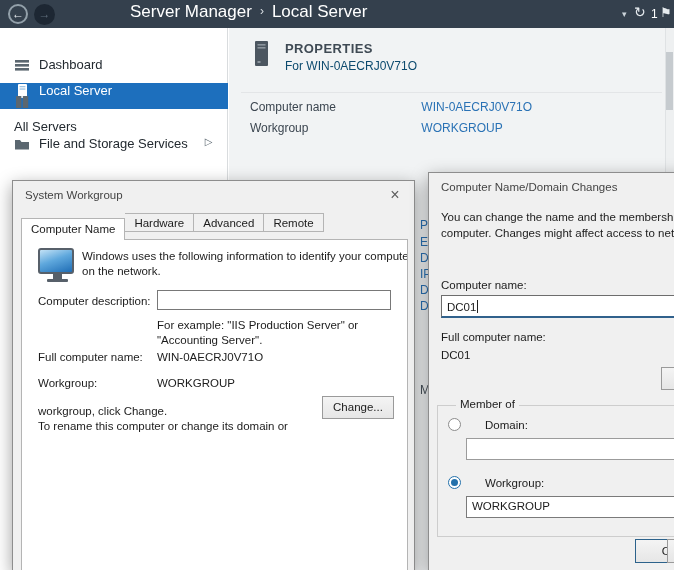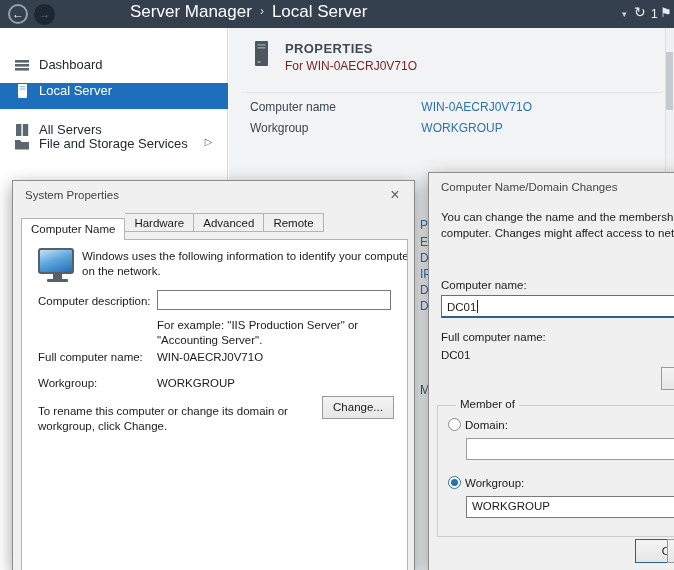--- a/index.html
+++ b/index.html
@@ -19,30 +19,30 @@
   .tb-refresh { position:absolute; left:634px; top:4px; color:#e6ebef; font-size:14px; cursor:pointer; }
   .tb-count { position:absolute; left:651px; top:7px; color:#ffffff; font-size:12px; }
   .tb-flag { position:absolute; left:660px; top:5px; color:#e6ebef; font-size:13px; cursor:pointer; }
 
   
   .sidebar { position:absolute; left:0; top:28px; width:228px; height:542px; background:#ffffff;
              border-right:1px solid #d9dcde; }
   .side-item { position:absolute; left:0; width:228px; height:26px; display:flex; 
                gap:9px; padding-left:14px; font-size:13px; color:#232a30; cursor:pointer; }
   .side-item.selected { background:#1d6fbd; color:#ffffff; }
-  .si-0 { top:29px; } .si-1 { top:55px; } .si-2 { top:94px; } .si-3 { top:108px; }
+  .si-0 { top:29px; } .si-1 { top:55px; } .si-2 { top:66px;flex-direction:column; } .si-3 { top:108px; }
   .side-icon { width:16px; height:16px; flex:0 0 16px; color:#5b6770; }
   .side-item.selected .side-icon { color:#ffffff; }
   .fss-arrow { margin-left:8px; font-size:10px; color:#5b6770; }
 
   
   .main { position:absolute; left:229px; top:28px; width:445px; height:542px; background:#f1f3f4; }
   .props-icon { position:absolute; left:24px; top:12px; }
   .props-title { position:absolute; left:56px; top:13px; font-size:13px; font-weight:700; color:#3f4a54; letter-spacing:.4px; }
-  .props-sub { position:absolute; left:56px; top:31px; font-size:12px; color:#7f1d1d; }
+  .props-sub { position:absolute; left:56px; top:31px; font-size:12px; color:#0c4a6e; }
   .rows-divider { position:absolute; left:12px; right:12px; top:64px; border-top:1px solid #e3e5e7; }
   .prop-row { position:absolute; left:21px; width:420px; }
   .pr-0 { top:72px; } .pr-1 { top:93px; }
   .prop-label { display:inline-block; width:168px; color:#3c4650; }
   .prop-value { color:#2a72b5; cursor:pointer; }
   .frag { position:absolute; left:191px; color:#2a72b5; white-space:nowrap; }
   .fg-0 { top:190px; } .fg-1 { top:207px; } .fg-2 { top:223px; } .fg-3 { top:239px; }
   .fg-4 { top:255px; } .fg-5 { top:271px; }
   .fg-6 { top:355px; color:#47515a; }
   .scrollbar { position:absolute; right:0; top:0; width:9px; height:542px; background:#eef0f1;
@@ -92,21 +92,21 @@
   .nc-intro .line { line-height:16px; }
   .nc-name-label { position:absolute; left:12px; top:106px; }
   .nc-name-input { position:absolute; left:12px; top:122px; width:240px; height:23px;
                    border:1px solid #6d6d6d; border-bottom:2px solid #30618c; padding-top:4px; }
   .caret-line { display:inline-block; width:1px; height:13px; background:#222222; vertical-align:-2px; margin-left:1px; }
   .nc-full-label { position:absolute; left:12px; top:158px; }
   .nc-full-value { position:absolute; left:12px; top:176px; }
   .nc-more-btn { position:absolute; left:232px; top:194px; width:60px; height:23px; }
   .nc-group { position:absolute; left:8px; top:232px; width:246px; height:132px; border:1px solid #cdcdcd; }
   .nc-group-label { position:absolute; left:12px; top:-8px; background:#f0f0f0; padding:0 4px;margin-left:6px; }
-  .radio-row { position:absolute; left:10px; display:flex; align-items:center; gap:4px; cursor:pointer; }
+  .radio-row { position:absolute; left:10px; display:flex; align-items:center; gap:24px; cursor:pointer; }
   .rr-domain { top:12px; } .rr-workgroup { top:70px; }
   .radio { width:13px; height:13px; border:1px solid #8c8c8c; border-radius:50%; background:#fff; position:relative; }
   .radio.checked { border-color:#2471ab; }
   .radio.checked::after { content:""; position:absolute; left:2px; top:2px; width:7px; height:7px;
                           border-radius:50%; background:#2471ab; }
   .nc-input { position:absolute; left:28px; width:214px; height:22px; }
   .nc-domain-input { top:32px; border-color:#9b9b9b; }
   .nc-workgroup-input { top:90px; }
   .nc-ok-btn { position:absolute; left:160px; top:366px; width:70px; height:24px; line-height:22px;
                border:1px solid #2c628b;margin-left:46px; }
@@ -199,21 +199,21 @@
     <span class="frag fg-4">Di</span>
     <span class="frag fg-5">Di</span>
     <span class="frag fg-6">Mi</span>
 
     <div class="scrollbar">
       <div class="scroll-thumb"></div>
     </div>
   </div>
 
   <div class="dialog" id="sysprops">
-    <div class="dlg-title">System Properties</div>
+    <div class="dlg-title">System Workgroup</div>
     <div class="dlg-close">×</div>
 
     <div class="tabs">
       <div class="tab active">Computer Name</div>
       <div class="tab">Hardware</div>
       <div class="tab">Advanced</div>
       <div class="tab">Remote</div>
     </div>
 
     <div class="tab-page">
@@ -235,22 +235,22 @@
         <span class="line">"Accounting Server".</span>
       </div>
 
       <div class="sp-row-label sp-y-full">Full computer name:</div>
       <div class="sp-row-value sp-y-full">WIN-0AECRJ0V71O</div>
 
       <div class="sp-row-label sp-y-wg">Workgroup:</div>
       <div class="sp-row-value sp-y-wg">WORKGROUP</div>
 
       <div class="sp-rename">
+        <span class="line">workgroup, click Change.</span>
         <span class="line">To rename this computer or change its domain or</span>
-        <span class="line">workgroup, click Change.</span>
       </div>
       <div class="btn sp-change-btn">Change...</div>
     </div>
   </div>
 
   <div class="dialog" id="namechanges">
     <div class="dlg-title">Computer Name/Domain Changes</div>
 
     <div class="nc-intro">
       <span class="line">You can change the name and the membership o</span>

